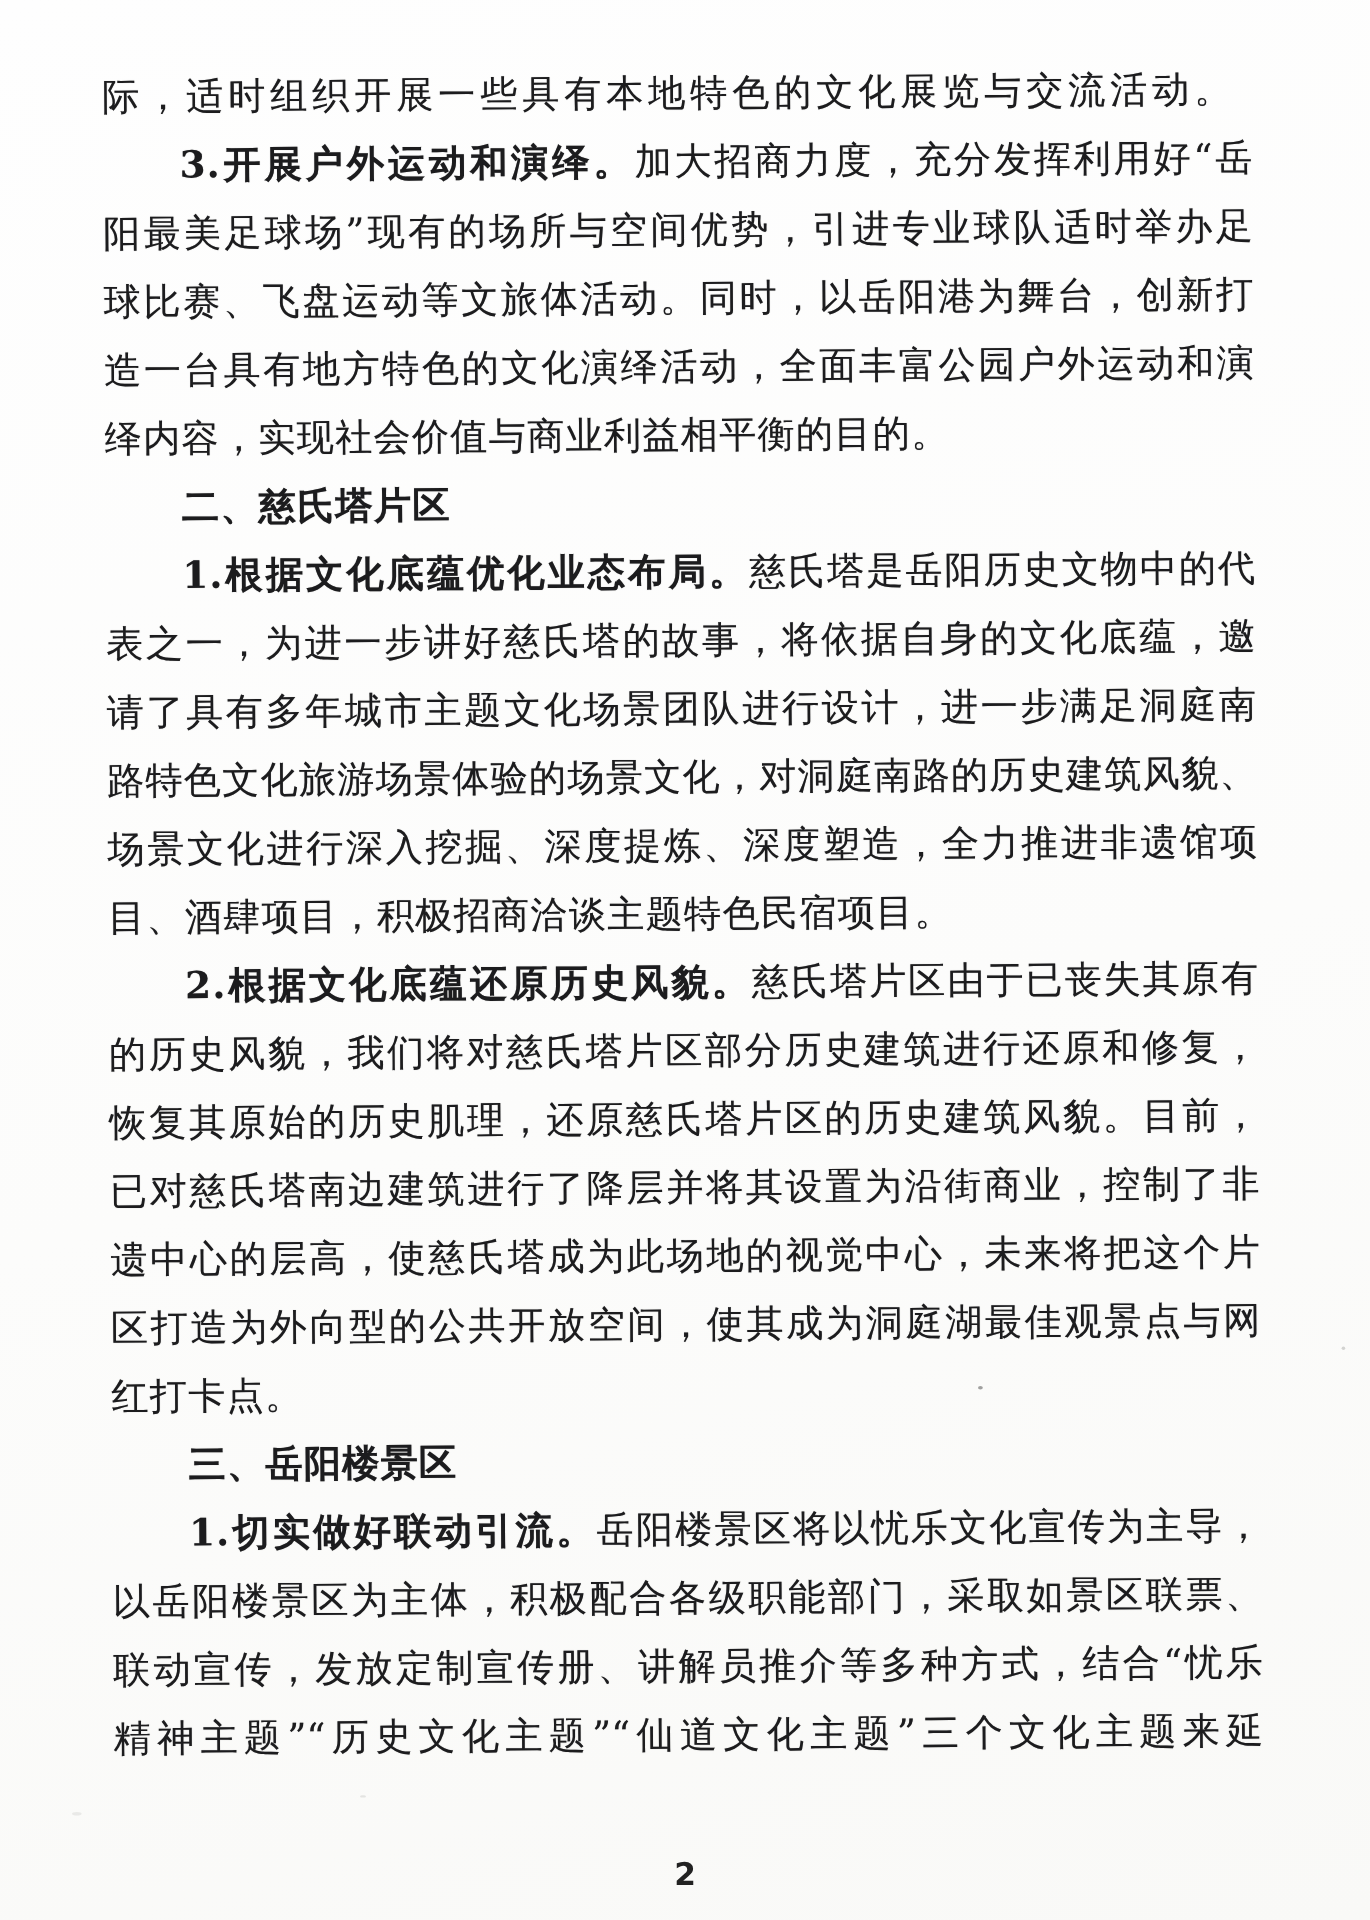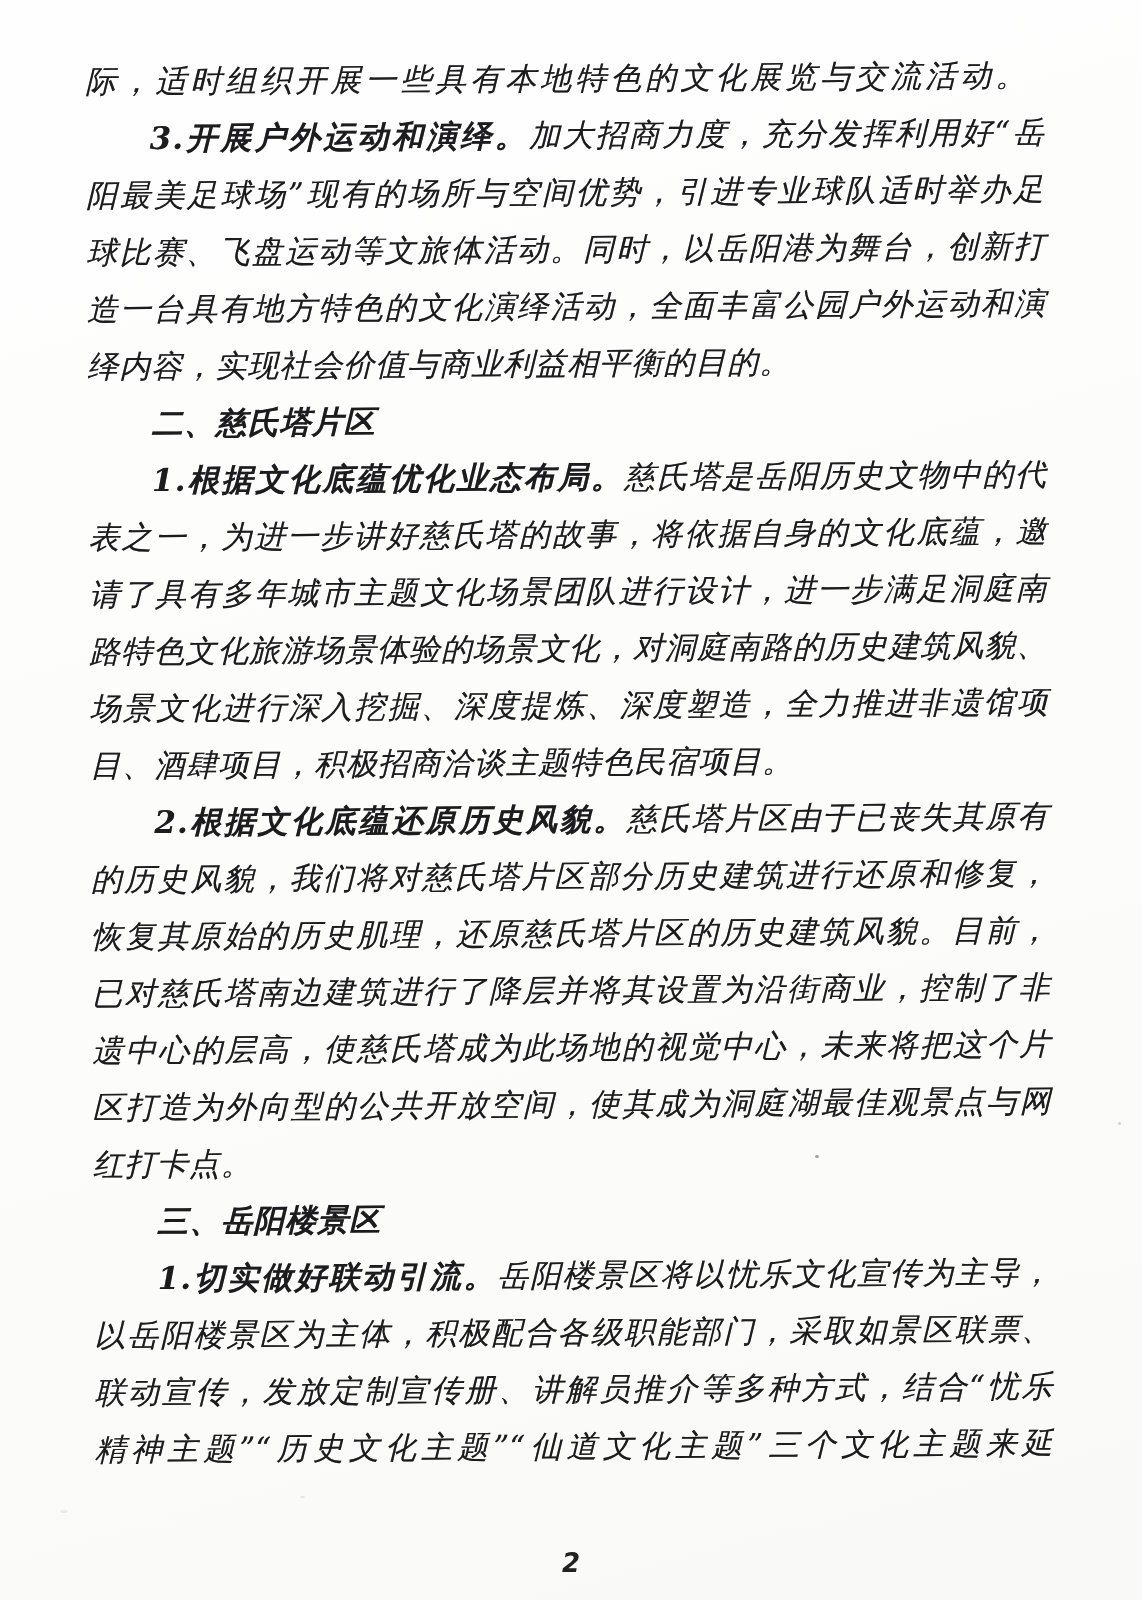--- a/index.html
+++ b/index.html
@@ -10,21 +10,20 @@
     width: 1142px;
     height: 1600px;
     position: relative;
     overflow: hidden;
     background: #ffffff;
   }
   .page {
     position: absolute;
     inset: 0;
     background: linear-gradient(165deg, #fefefe 0%, #fcfcfb 55%, #f9f9f7 100%);
-    font-style: italic;
   }
   .content {
     position: absolute;
     left: 90px;
     top: 50px;
     width: 958px;
     transform: rotate(-0.4deg);
     transform-origin: 50% 50%;
     font-family: "DejaVu Serif", "Liberation Serif", serif;
     font-size: 31px;

